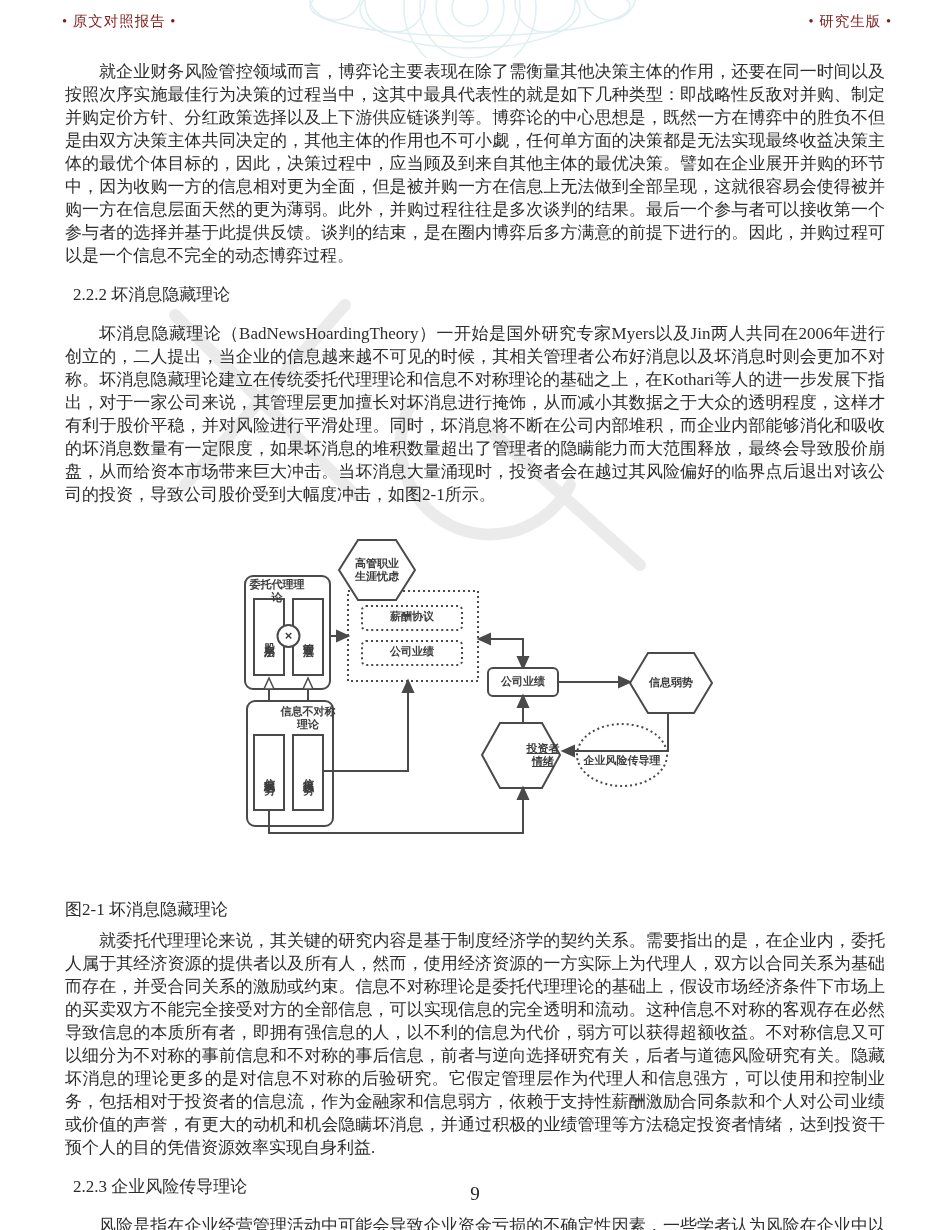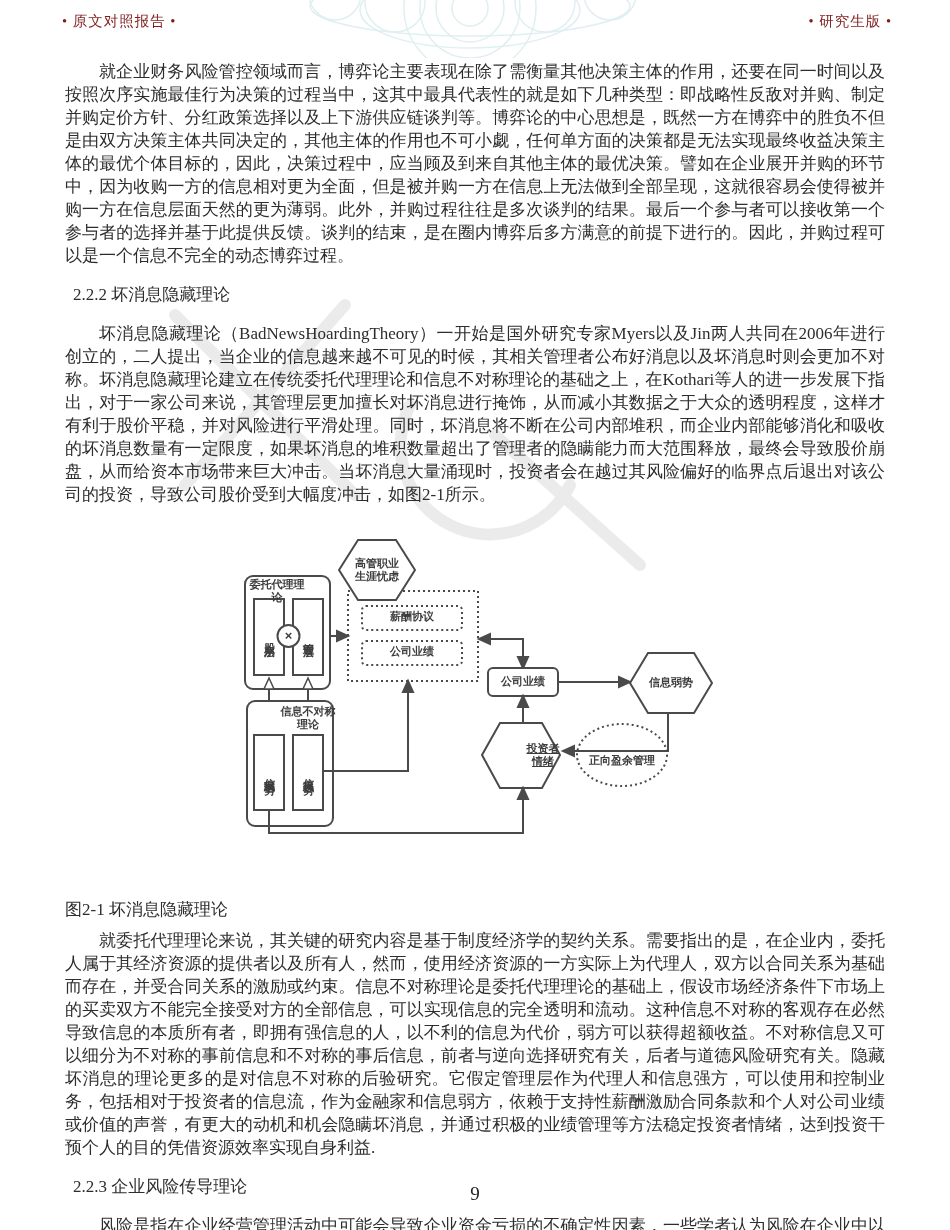--- a/index.html
+++ b/index.html
@@ -136,21 +136,21 @@
     <div class="dlabel vwrap" style="left:197px;top:221px;width:30px;height:75px;">
       <span class="vtext">信息弱势</span>
     </div>
     <div class="dlabel vwrap" style="left:236px;top:221px;width:30px;height:75px;">
       <span class="vtext">信息强势</span>
     </div>
     <div class="dlabel" style="left:431px;top:161px;width:70px;">公司业绩</div>
     <div class="dlabel" style="left:564px;top:162px;width:100px;">信息弱势</div>
     <div class="dlabel" style="left:446px;top:228px;width:80px;text-decoration:underline;">投资者
 情绪</div>
-    <div class="dlabel" style="left:515px;top:240px;width:100px;">正向盈余管理</div>
+    <div class="dlabel" style="left:515px;top:240px;width:100px;">企业风险传导理</div>
   </div>
 
   <p class="cap">图2-1 坏消息隐藏理论</p>
   <p class="bp">就委托代理理论来说，其关键的研究内容是基于制度经济学的契约关系。需要指出的是，在企业内，委托人属于其经济资源的提供者以及所有人，然而，使用经济资源的一方实际上为代理人，双方以合同关系为基础而存在，并受合同关系的激励或约束。信息不对称理论是委托代理理论的基础上，假设市场经济条件下市场上的买卖双方不能完全接受对方的全部信息，可以实现信息的完全透明和流动。这种信息不对称的客观存在必然导致信息的本质所有者，即拥有强信息的人，以不利的信息为代价，弱方可以获得超额收益。不对称信息又可以细分为不对称的事前信息和不对称的事后信息，前者与逆向选择研究有关，后者与道德风险研究有关。隐藏坏消息的理论更多的是对信息不对称的后验研究。它假定管理层作为代理人和信息强方，可以使用和控制业务，包括相对于投资者的信息流，作为金融家和信息弱方，依赖于支持性薪酬激励合同条款和个人对公司业绩或价值的声誉，有更大的动机和机会隐瞒坏消息，并通过积极的业绩管理等方法稳定投资者情绪，达到投资干预个人的目的凭借资源效率实现自身利益.</p>
   <p class="hd">2.2.3 企业风险传导理论</p>
   <p class="bp">风险是指在企业经营管理活动中可能会导致企业资金亏损的不确定性因素，一些学者认为风险在企业中以一种动态现象而存在，具有较强的传导性，即企业之间风险存在传导的可能性，企业内部的不同部门之间也会相互传导风险，也就是说其中一个环节出现风险，就会导致风险在整个运营链条及利益相关方中进行传导。企业风险传导理</p>
 </div>
 
 <div class="footer">9</div>
 

